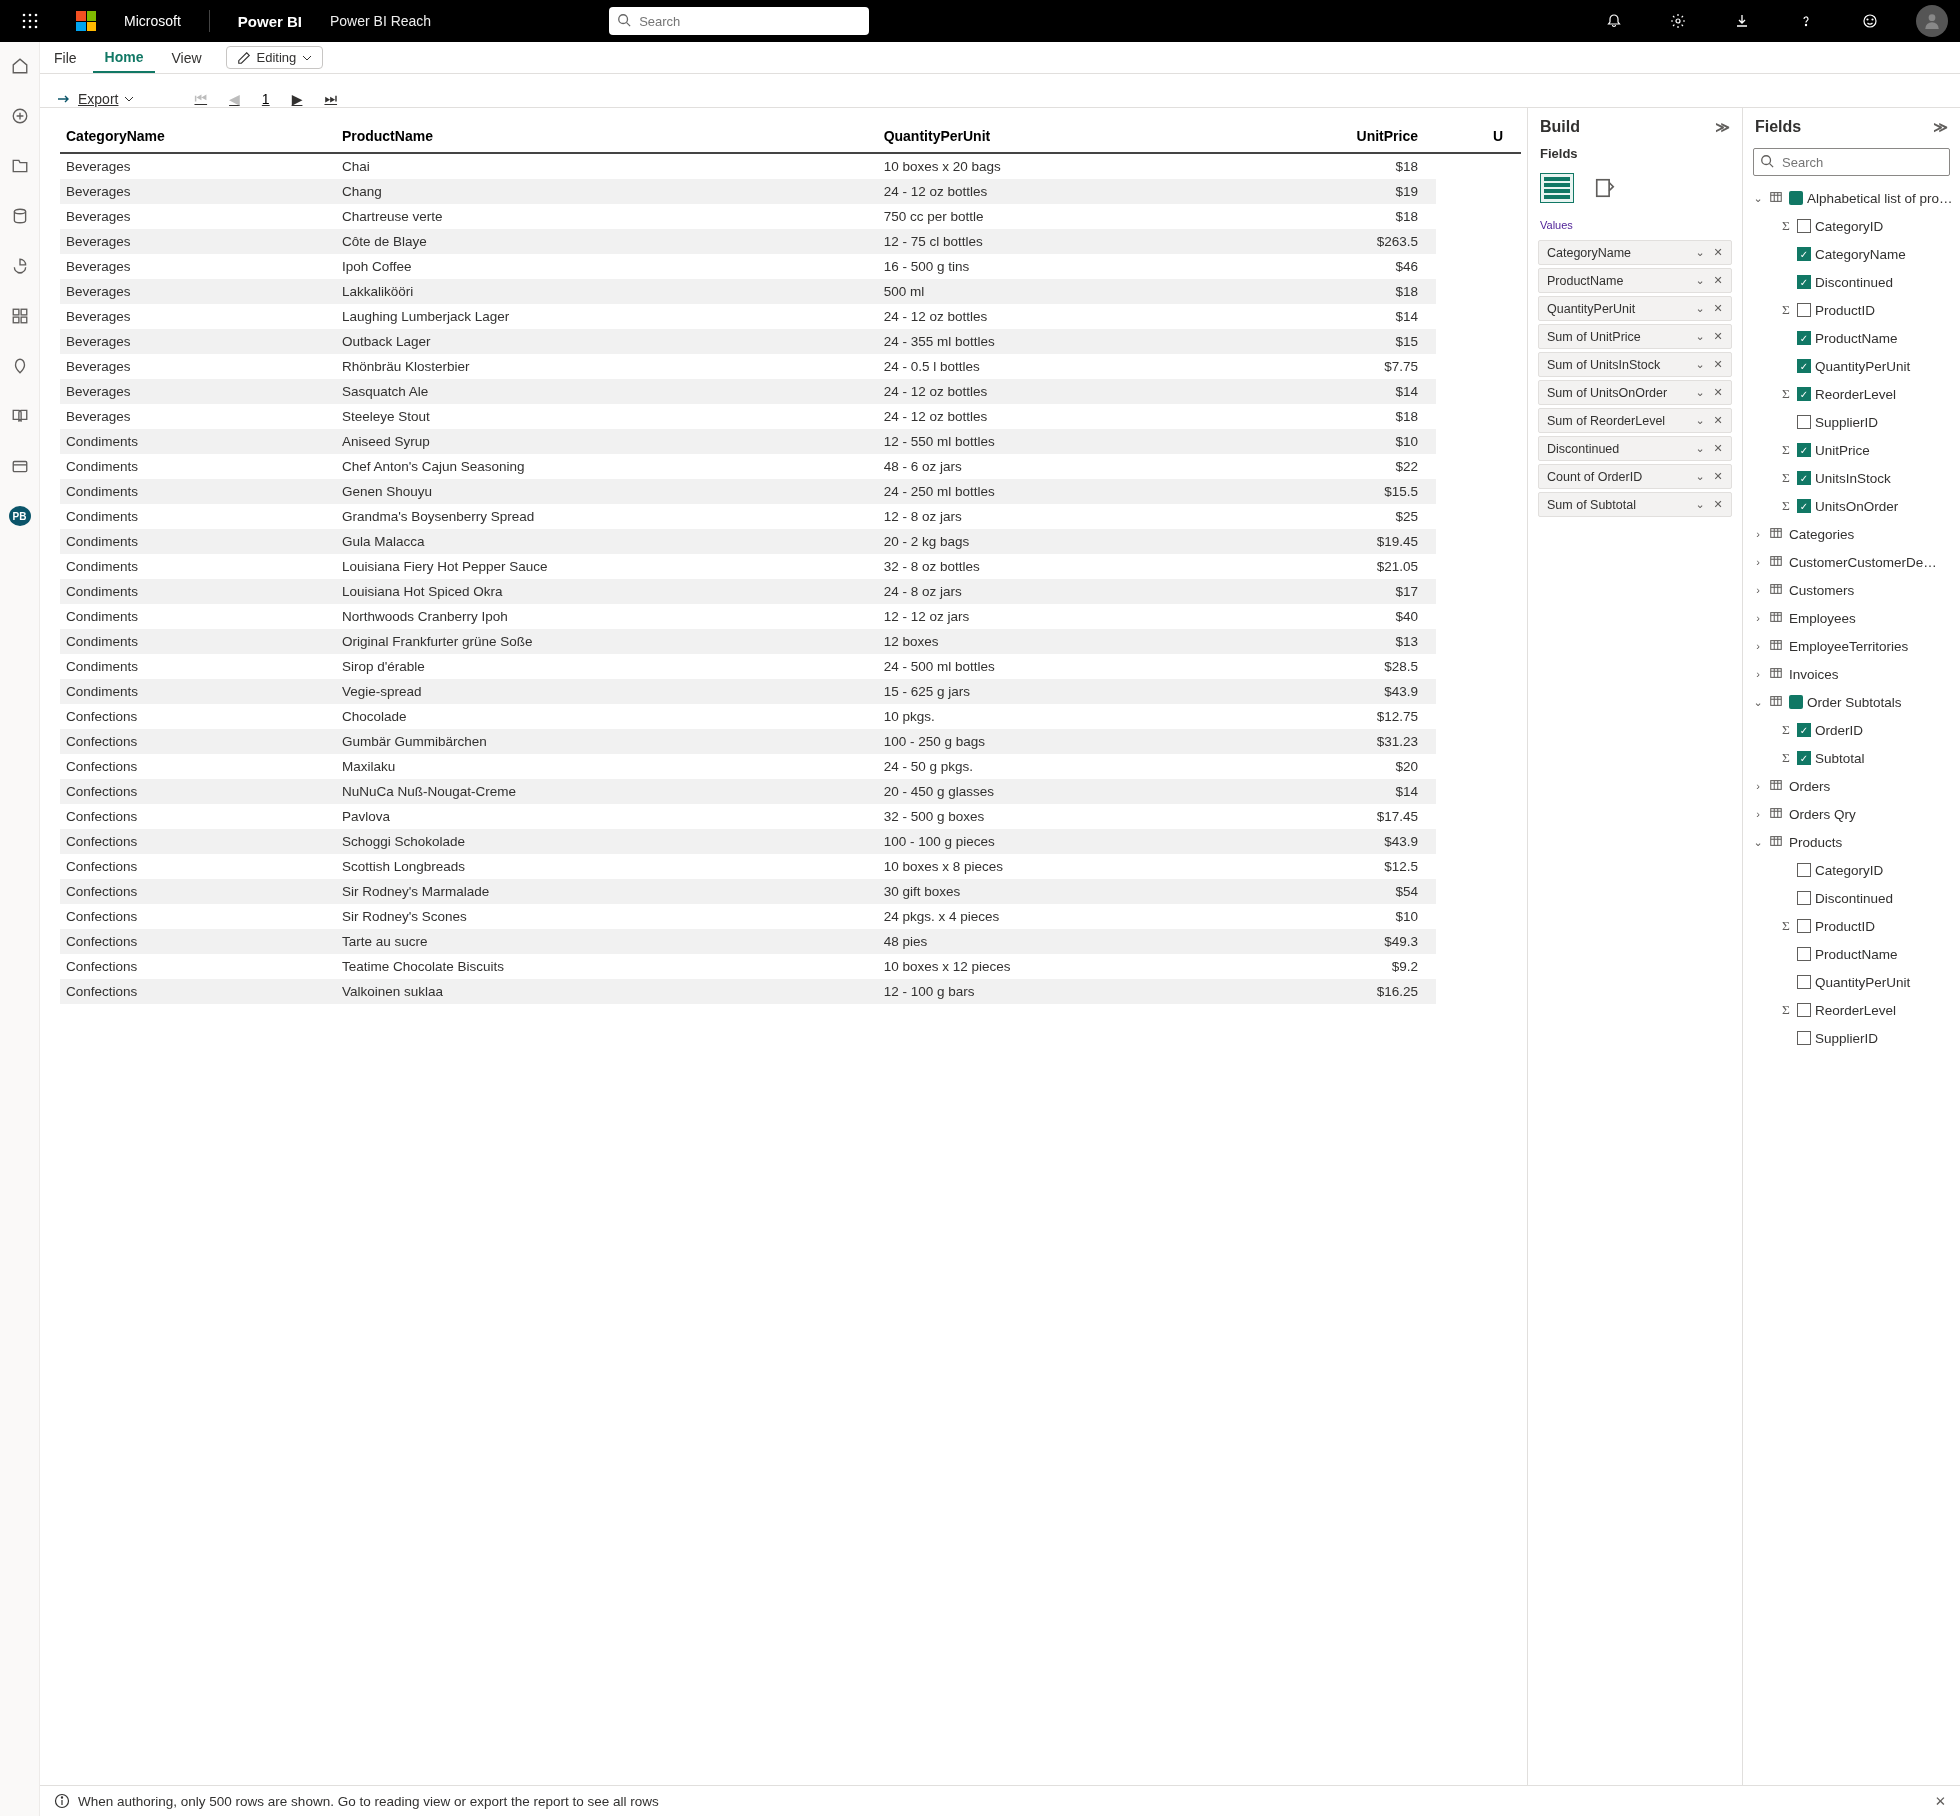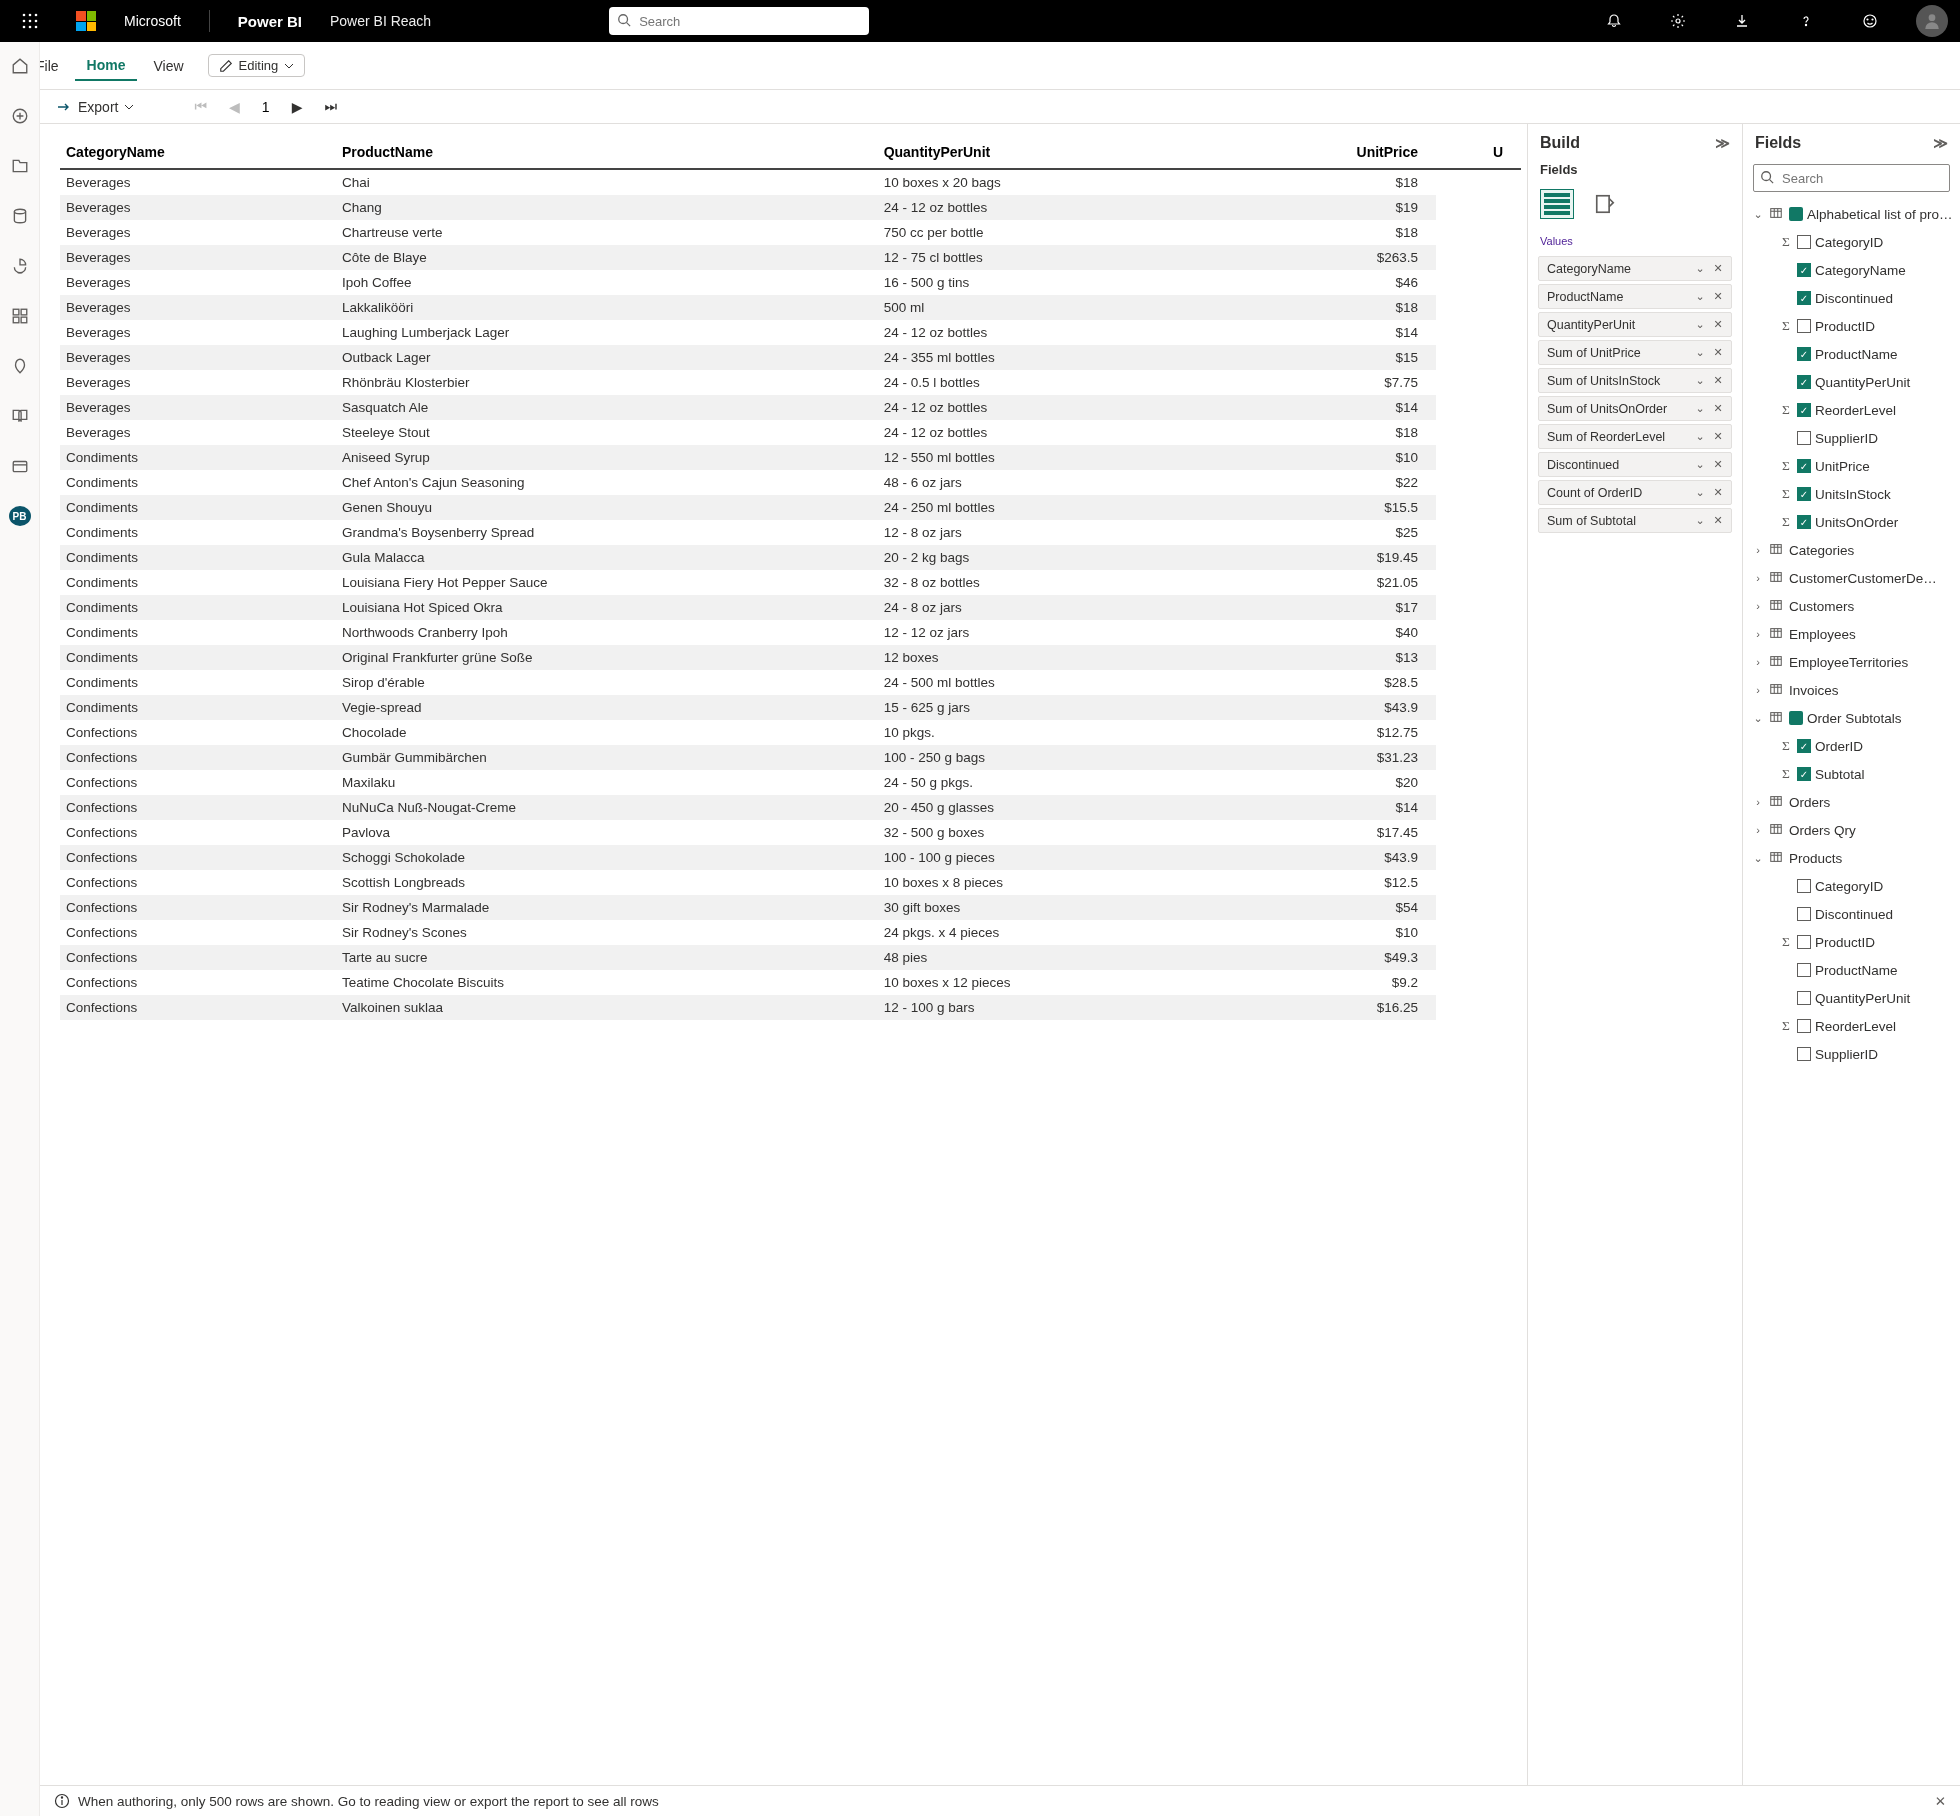--- a/index.html
+++ b/index.html
@@ -13,27 +13,27 @@
 .topbar .divider { width: 1px; height: 22px; background: #444; }
 .topbar .workspace { font-size: 14px; color: #eee; }
 .search-wrap { margin-left: 150px; position: relative; }
 .search-wrap input { width: 260px; height: 28px; border-radius: 4px; border: none; padding: 0 10px 0 30px; background: #fff; font-size: 13px; }
 .search-wrap .sicon { position: absolute; left: 8px; top: 6px; color: #666; }
 .topbar .spacer { flex: 1; }
 .topbar .ticon { width: 36px; height: 36px; display: flex; align-items: center; justify-content: center; color: #fff; cursor: pointer; }
 .avatar { width: 32px; height: 32px; border-radius: 50%; background: #555; display: flex; align-items: center; justify-content: center; }
 
 
-.ribbon { height: 48px; border-bottom: 1px solid #e1dfdd; display: flex; align-items: center; padding-left: 24px; gap: 4px; }
+.ribbon { height: 32px; border-bottom: 1px solid #e1dfdd; display: flex; align-items: center; padding-left: 42px; gap: 4px; }
 .ribbon .tab { padding: 6px 12px; font-size: 14px; cursor: pointer; }
 .ribbon .tab.active { border-bottom: 2px solid #117865; font-weight: 600; color: #117865; }
 .editing-pill { margin-left: 8px; border: 1px solid #c8c6c4; border-radius: 4px; padding: 3px 10px; display: flex; align-items: center; gap: 6px; font-size: 13px; cursor: pointer; }
 
 
-.pagerbar { height: 34px; border-bottom: 1px solid #e1dfdd; display: flex; align-items: center; padding-left: 56px; gap: 20px; font-size: 14px; }
+.pagerbar { height: 34px; border-bottom: 1px solid #e1dfdd; display: flex; align-items: flex-end; padding-left: 56px; gap: 20px; font-size: 14px; text-decoration: underline; }
 .export-btn { display: flex; align-items: center; gap: 6px; cursor: pointer; color: #323130; }
 .pager { display: flex; align-items: center; gap: 22px; margin-left: 40px; color: #323130; }
 .pager span { cursor: pointer; }
 .pager .dis { color: #bdbdbd; }
 .pager .pno { color: #000; }
 
 
 .main { display: flex; height: calc(100vh - 110px); }
 .leftrail { width: 40px; background: #faf9f8; border-right: 1px solid #edebe9; display: flex; flex-direction: column; align-items: center; padding-top: 8px; gap: 18px; position: absolute; top: 42px; left: 0; bottom: 0; }
 .leftrail .ritem { width: 32px; height: 32px; display: flex; align-items: center; justify-content: center; color: #605e5c; cursor: pointer; font-size: 16px; }

